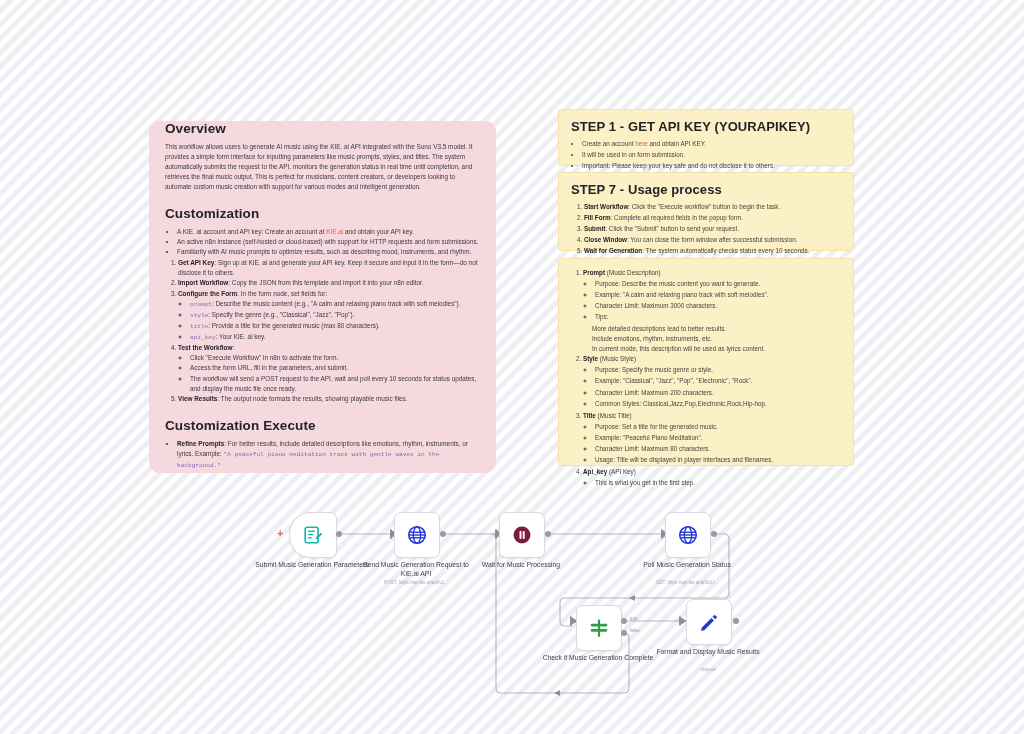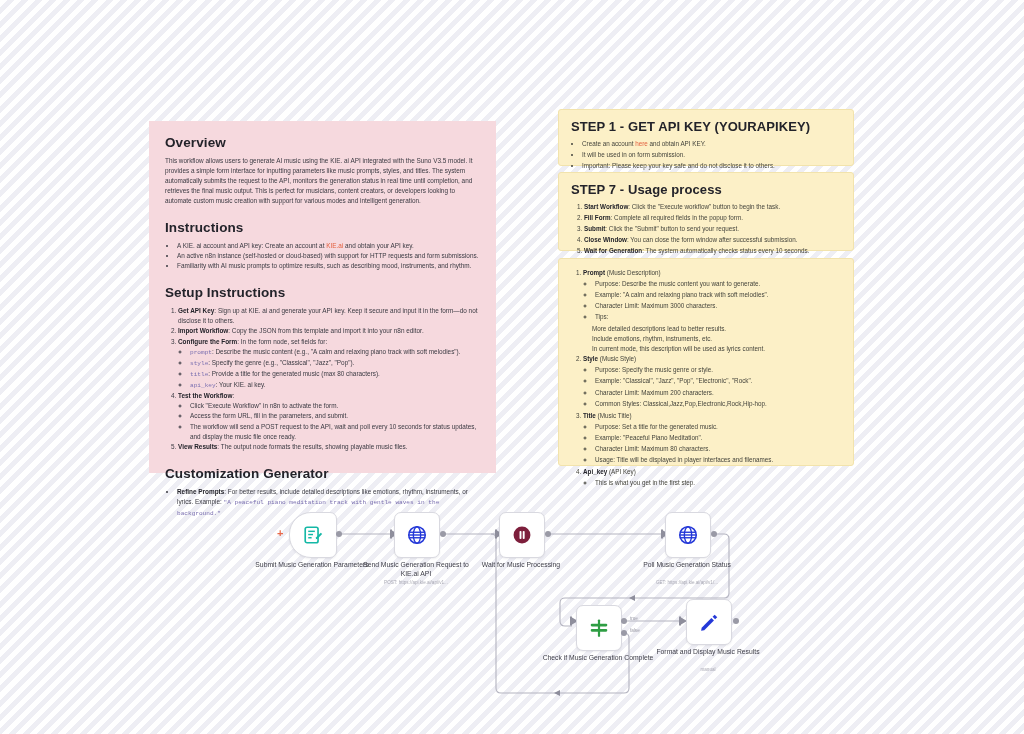--- a/index.html
+++ b/index.html
@@ -11,22 +11,22 @@
       135deg,
       #ffffff 0px, #ffffff 5px,
       #eeeef4 5px, #eeeef4 10px);
   }
   .canvas{position:absolute;inset:0;}
 
   
   .note{position:absolute;box-sizing:border-box;}
   .note-pink{
     background:#f6d9de;
-    border-radius:0;
-    padding:14px 16px 16px 16px;
+    border-radius:11px;
+    padding:0 16px 16px 16px;
     color:#2b2b33;
   }
   .note-yellow{
     background:#fcf0c7;
     border:1px solid #f2e3ac;
     border-radius:3px;
     padding:9px 4px 10px 12px;
     color:#2b2b33;
   }
   .n1{left:149px;top:121px;width:347px;height:352px;}
@@ -85,28 +85,27 @@
 </style>
 </head>
 <body>
 
 <div class="canvas">
 
   <div class="note note-pink n1">
     <h2 class="h-pink">Overview</h2>
     <p class="p-body">This workflow allows users to generate AI music using the KIE. ai API integrated with the Suno V3.5 model. It provides a simple form interface for inputting parameters like music prompts, styles, and titles. The system automatically submits the request to the API, monitors the generation status in real time until completion, and retrieves the final music output. This is perfect for musicians, content creators, or developers looking to automate custom music creation with support for various modes and intelligent generation.</p>
 
-    <h2 class="h-pink sp">Instructions</h2>
+    <h2 class="h-pink sp">Customization</h2>
     <ul class="tight">
       <li><span>A KIE. ai account and API key: Create an account at </span><span class="lnk">KIE.ai</span><span> and obtain your API key.</span></li>
       <li><span>An active n8n instance (self-hosted or cloud-based) with support for HTTP requests and form submissions.</span></li>
       <li><span>Familiarity with AI music prompts to optimize results, such as describing mood, instruments, and rhythm.</span></li>
     </ul>
 
-    <h2 class="h-pink sp">Setup Instructions</h2>
     <ol class="tight">
       <li><b>Get API Key</b><span>: Sign up at KIE. ai and generate your API key. Keep it secure and input it in the form—do not disclose it to others.</span></li>
       <li><b>Import Workflow</b><span>: Copy the JSON from this template and import it into your n8n editor.</span></li>
       <li><b>Configure the Form</b><span>: In the form node, set fields for:</span>
         <ul class="circ">
           <li><span class="mono">prompt</span><span>: Describe the music content (e.g., "A calm and relaxing piano track with soft melodies").</span></li>
           <li><span class="mono">style</span><span>: Specify the genre (e.g., "Classical", "Jazz", "Pop").</span></li>
           <li><span class="mono">title</span><span>: Provide a title for the generated music (max 80 characters).</span></li>
           <li><span class="mono">api_key</span><span>: Your KIE. ai key.</span></li>
         </ul>
@@ -114,21 +113,21 @@
       <li><b>Test the Workflow</b><span>:</span>
         <ul class="circ">
           <li>Click "Execute Workflow" in n8n to activate the form.</li>
           <li>Access the form URL, fill in the parameters, and submit.</li>
           <li>The workflow will send a POST request to the API, wait and poll every 10 seconds for status updates, and display the music file once ready.</li>
         </ul>
       </li>
       <li><b>View Results</b><span>: The output node formats the results, showing playable music files.</span></li>
     </ol>
 
-    <h2 class="h-pink sp">Customization Generator</h2>
+    <h2 class="h-pink sp">Customization Execute</h2>
     <ul class="tight">
       <li><b>Refine Prompts</b><span>: For better results, include detailed descriptions like emotions, rhythm, instruments, or lyrics. Example: </span><span class="mono">"A peaceful piano meditation track with gentle waves in the background."</span></li>
     </ul>
   </div>
 
   <div class="note note-yellow n2">
     <h2 class="h-yellow">STEP 1 - GET API KEY (YOURAPIKEY)</h2>
     <ul class="y-bul">
       <li><span>Create an account </span><span class="lnk">here</span><span> and obtain API KEY.</span></li>
       <li><span>It will be used in on form submission.</span></li>

